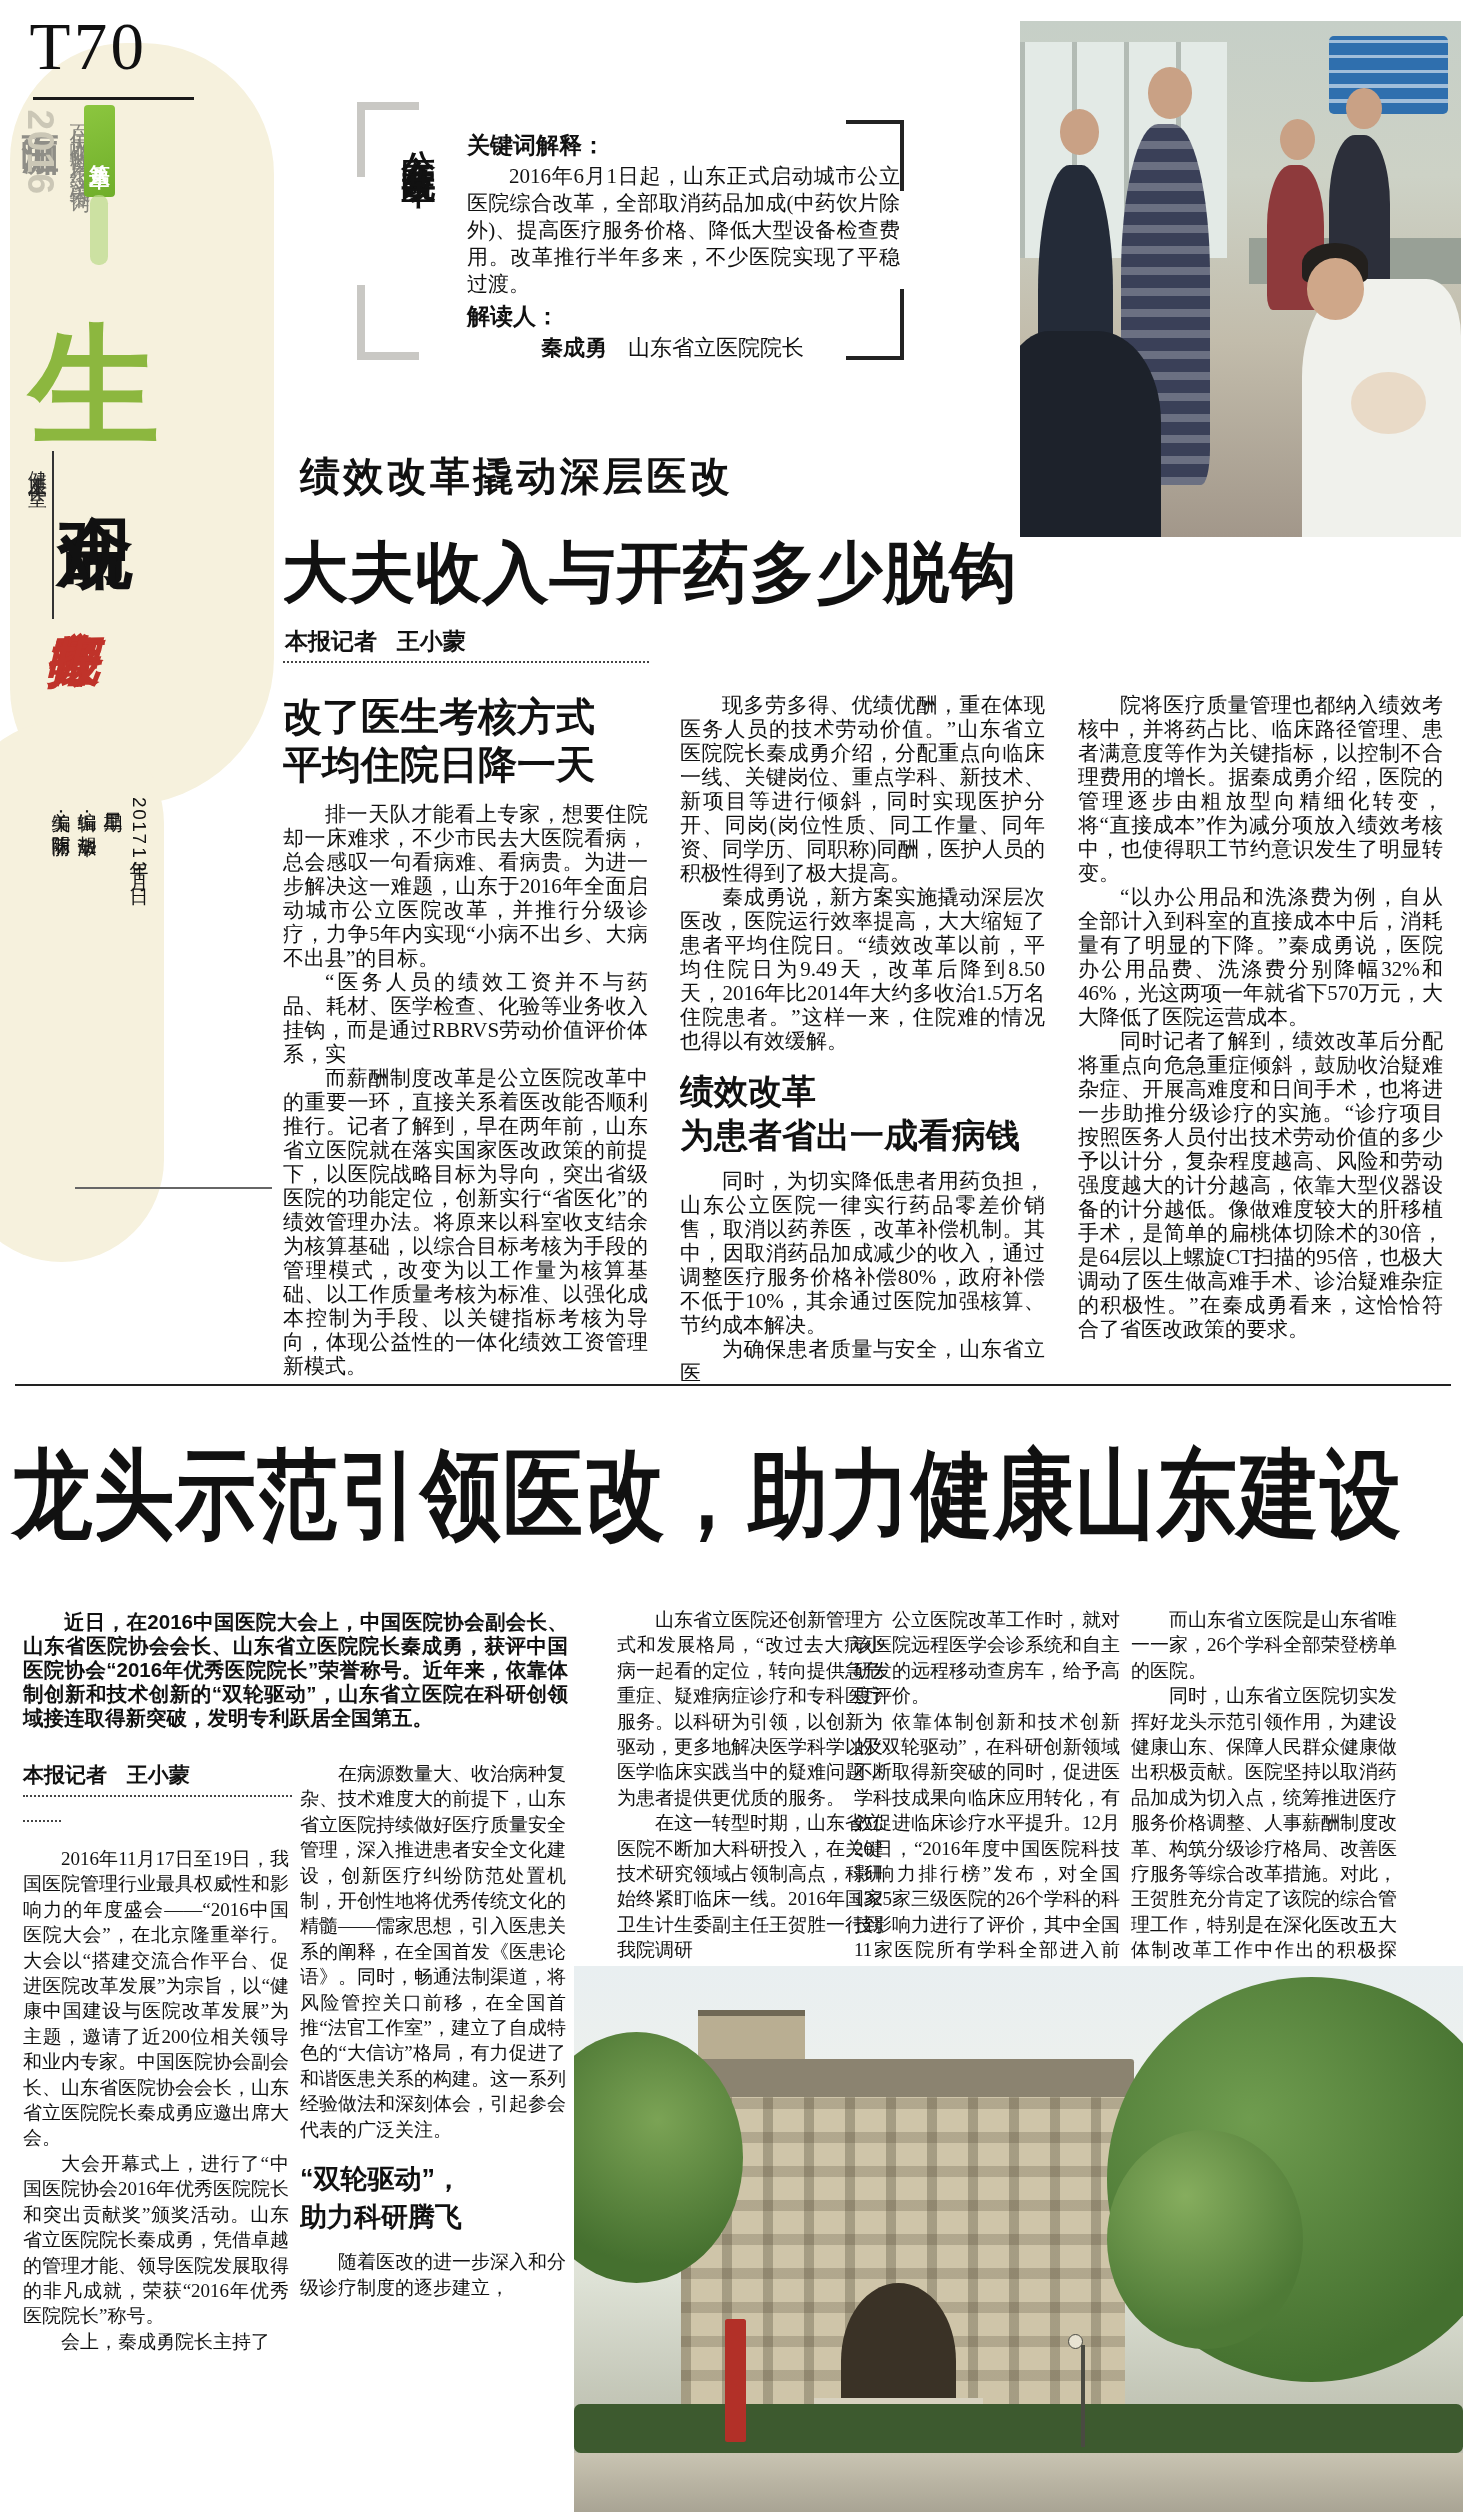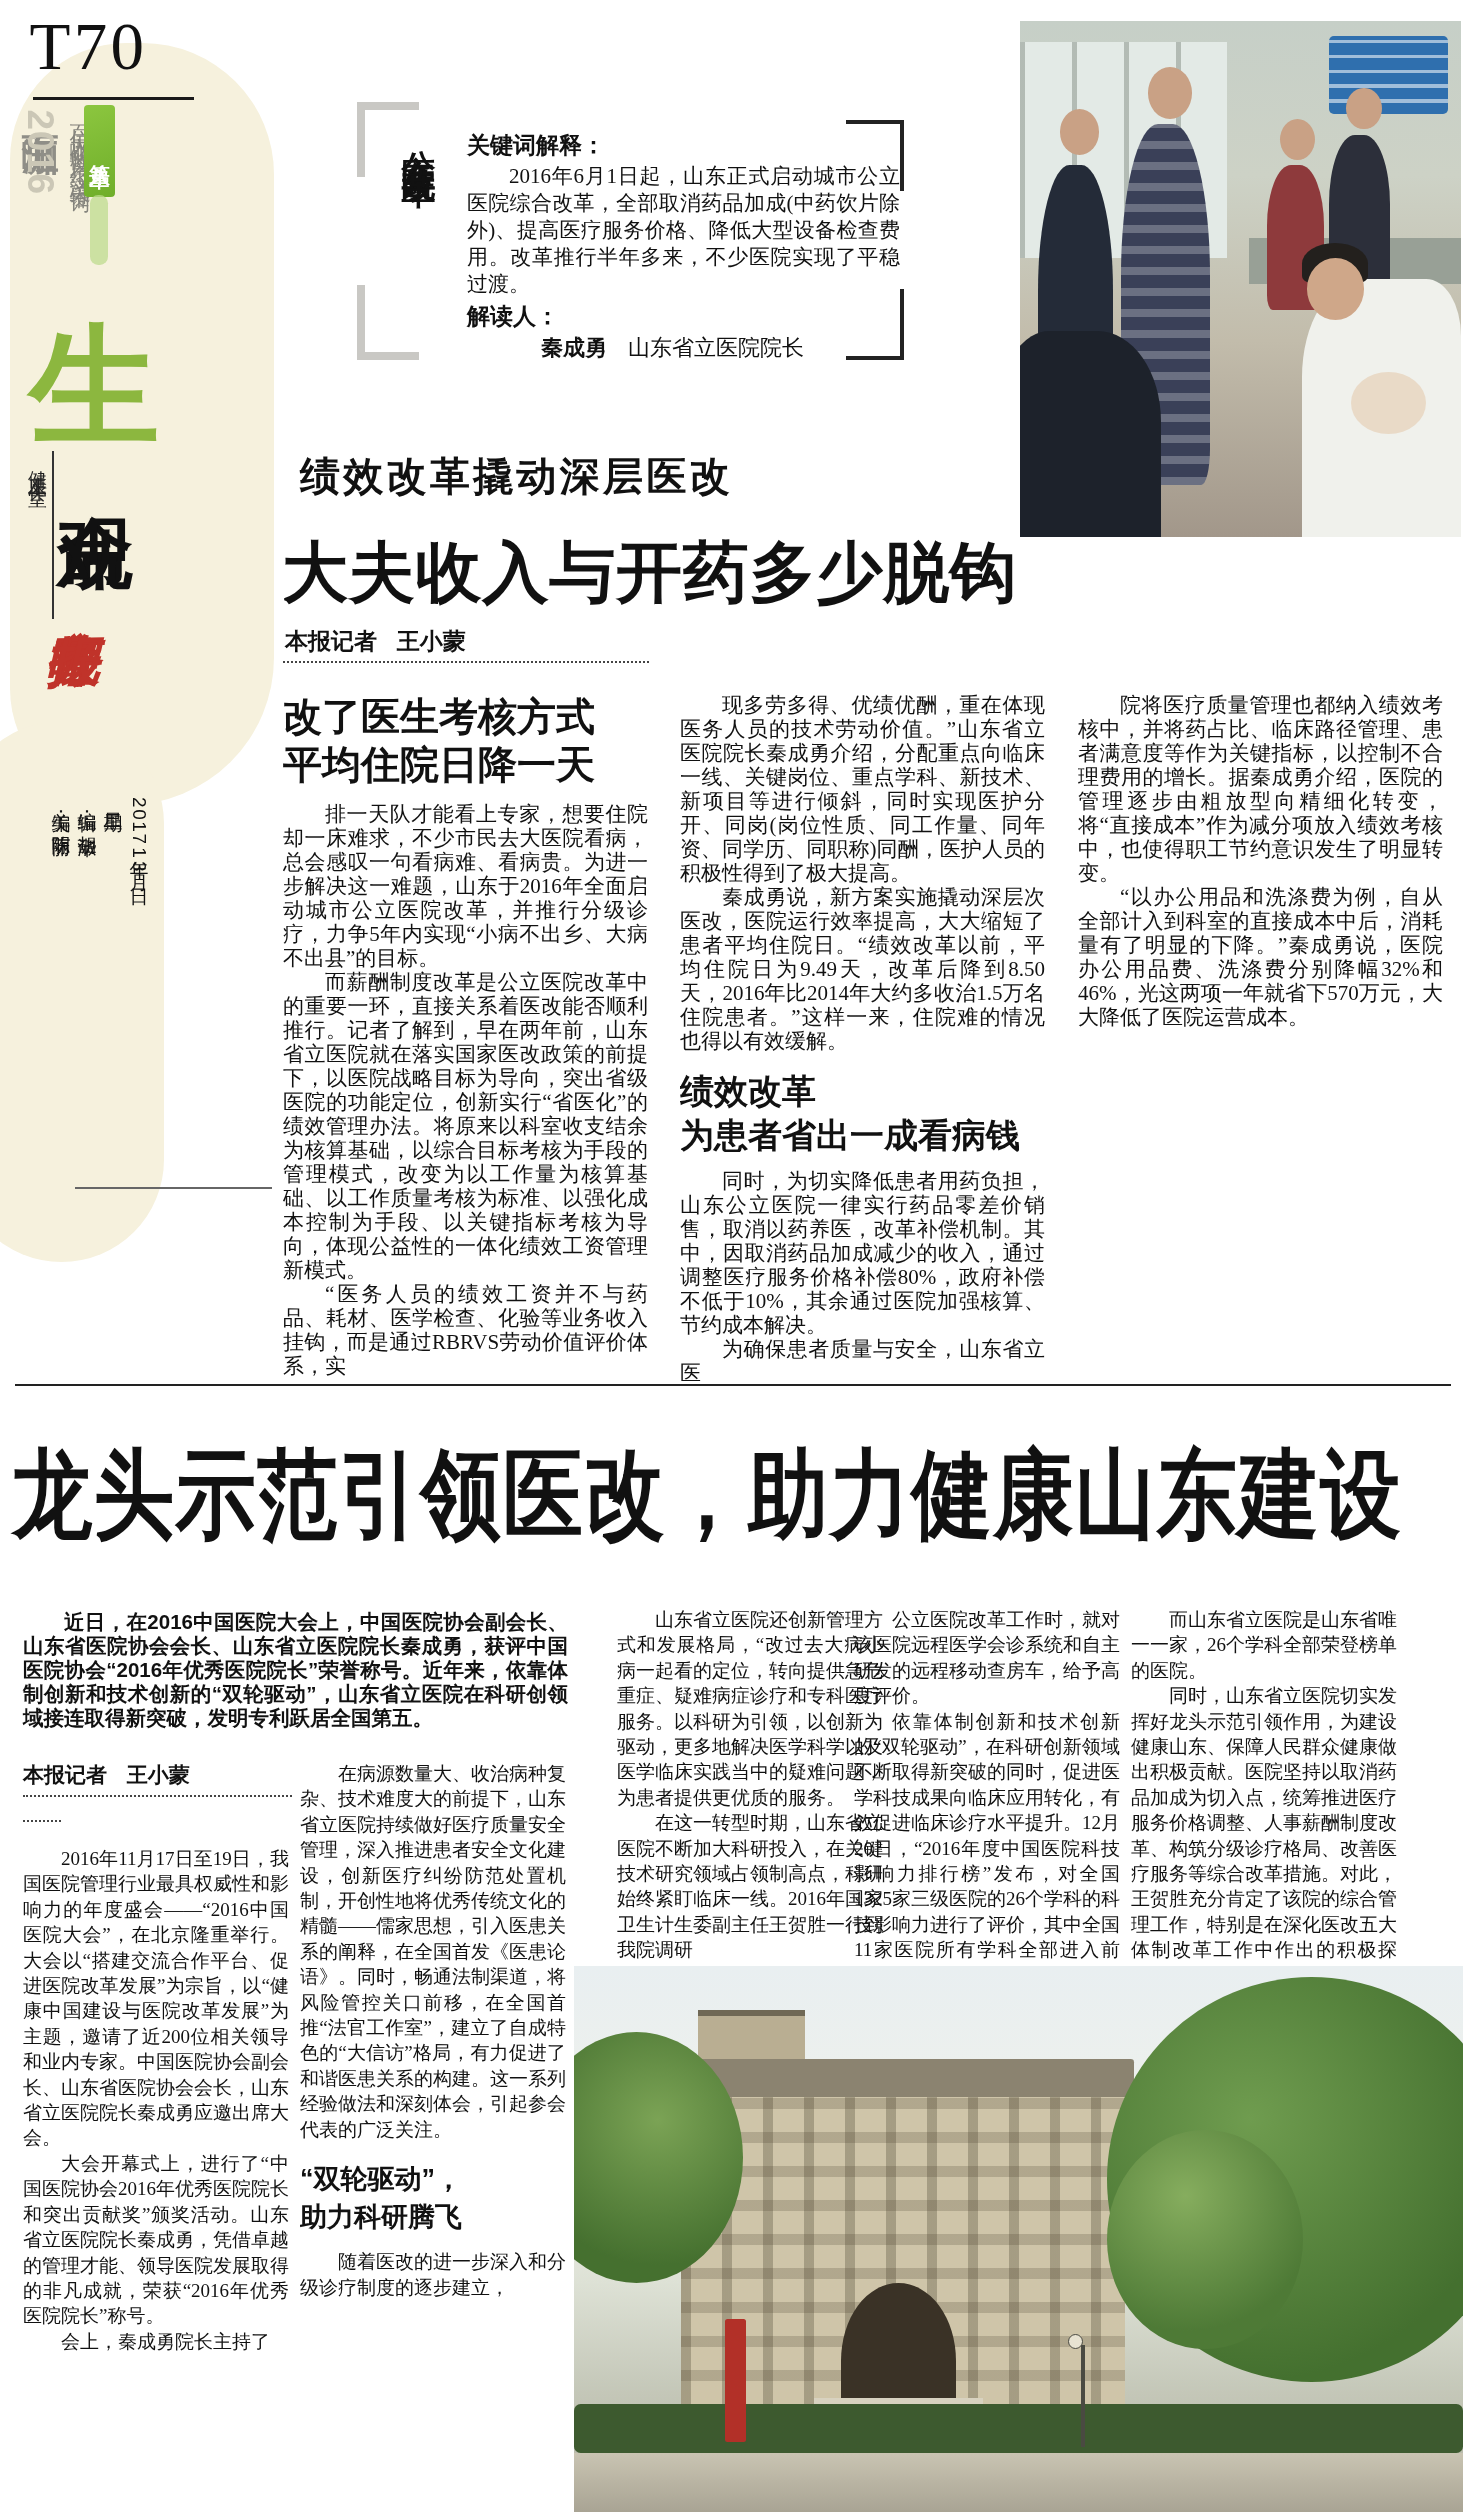--- a/index.html
+++ b/index.html
@@ -185,36 +185,37 @@
   <div class="headline1 abs sans">大夫收入与开药多少脱钩</div>
   <div class="byline byline1 abs sans"><span>本报记者</span><span class="bn">王小蒙</span></div>
   <div class="dotted d1 abs"></div>
 
   <div class="a1col a1c1 abs">
     <div class="sh1 sans">
       <div>改了医生考核方式</div>
       <div>平均住院日降一天</div>
     </div>
     <p>排一天队才能看上专家，想要住院却一床难求，不少市民去大医院看病，总会感叹一句看病难、看病贵。为进一步解决这一难题，山东于2016年全面启动城市公立医院改革，并推行分级诊疗，力争5年内实现“小病不出乡、大病不出县”的目标。</p>
+    <p>“医务人员的绩效工资并不与药品、耗材、医学检查、化验等业务收入挂钩，而是通过RBRVS劳动价值评价体系，实</p>
     <p>而薪酬制度改革是公立医院改革中的重要一环，直接关系着医改能否顺利推行。记者了解到，早在两年前，山东省立医院就在落实国家医改政策的前提下，以医院战略目标为导向，突出省级医院的功能定位，创新实行“省医化”的绩效管理办法。将原来以科室收支结余为核算基础，以综合目标考核为手段的管理模式，改变为以工作量为核算基础、以工作质量考核为标准、以强化成本控制为手段、以关键指标考核为导向，体现公益性的一体化绩效工资管理新模式。</p>
-    <p>“医务人员的绩效工资并不与药品、耗材、医学检查、化验等业务收入挂钩，而是通过RBRVS劳动价值评价体系，实</p>
   </div>
   <div class="a1col a1c2 abs">
     <p>现多劳多得、优绩优酬，重在体现医务人员的技术劳动价值。”山东省立医院院长秦成勇介绍，分配重点向临床一线、关键岗位、重点学科、新技术、新项目等进行倾斜，同时实现医护分开、同岗(岗位性质、同工作量、同年资、同学历、同职称)同酬，医护人员的积极性得到了极大提高。</p>
     <p>秦成勇说，新方案实施撬动深层次医改，医院运行效率提高，大大缩短了患者平均住院日。“绩效改革以前，平均住院日为9.49天，改革后降到8.50天，2016年比2014年大约多收治1.5万名住院患者。”这样一来，住院难的情况也得以有效缓解。</p>
     <div class="sh2 sans">
       <div>绩效改革</div>
       <div>为患者省出一成看病钱</div>
     </div>
     <p>同时，为切实降低患者用药负担，山东公立医院一律实行药品零差价销售，取消以药养医，改革补偿机制。其中，因取消药品加成减少的收入，通过调整医疗服务价格补偿80%，政府补偿不低于10%，其余通过医院加强核算、节约成本解决。</p>
     <p>为确保患者质量与安全，山东省立医</p>
   </div>
   <div class="a1col a1c3 abs">
     <p>院将医疗质量管理也都纳入绩效考核中，并将药占比、临床路径管理、患者满意度等作为关键指标，以控制不合理费用的增长。据秦成勇介绍，医院的管理逐步由粗放型向精细化转变，将“直接成本”作为减分项放入绩效考核中，也使得职工节约意识发生了明显转变。</p>
     <p>“以办公用品和洗涤费为例，自从全部计入到科室的直接成本中后，消耗量有了明显的下降。”秦成勇说，医院办公用品费、洗涤费分别降幅32%和46%，光这两项一年就省下570万元，大大降低了医院运营成本。</p>
+    <p>同时记者了解到，绩效改革后分配将重点向危急重症倾斜，鼓励收治疑难杂症、开展高难度和日间手术，也将进一步助推分级诊疗的实施。“诊疗项目按照医务人员付出技术劳动价值的多少予以计分，复杂程度越高、风险和劳动强度越大的计分越高，依靠大型仪器设备的计分越低。像做难度较大的肝移植手术，是简单的扁桃体切除术的30倍，是64层以上螺旋CT扫描的95倍，也极大调动了医生做高难手术、诊治疑难杂症的积极性。”在秦成勇看来，这恰恰符合了省医改政策的要求。</p>
   </div>
 
   <div class="divider abs"></div>
 
   <div class="headline2 abs sans">龙头示范引领医改，助力健康山东建设</div>
   <div class="intro2 abs sans">近日，在2016中国医院大会上，中国医院协会副会长、山东省医院协会会长、山东省立医院院长秦成勇，获评中国医院协会“2016年优秀医院院长”荣誉称号。近年来，依靠体制创新和技术创新的“双轮驱动”，山东省立医院在科研创领域接连取得新突破，发明专利跃居全国第五。</div>
   <div class="byline byline2 abs sans"><span>本报记者</span><span class="bn">王小蒙</span></div>
   <div class="dotted d2a abs"></div>
   <div class="dotted d2b abs"></div>
 

